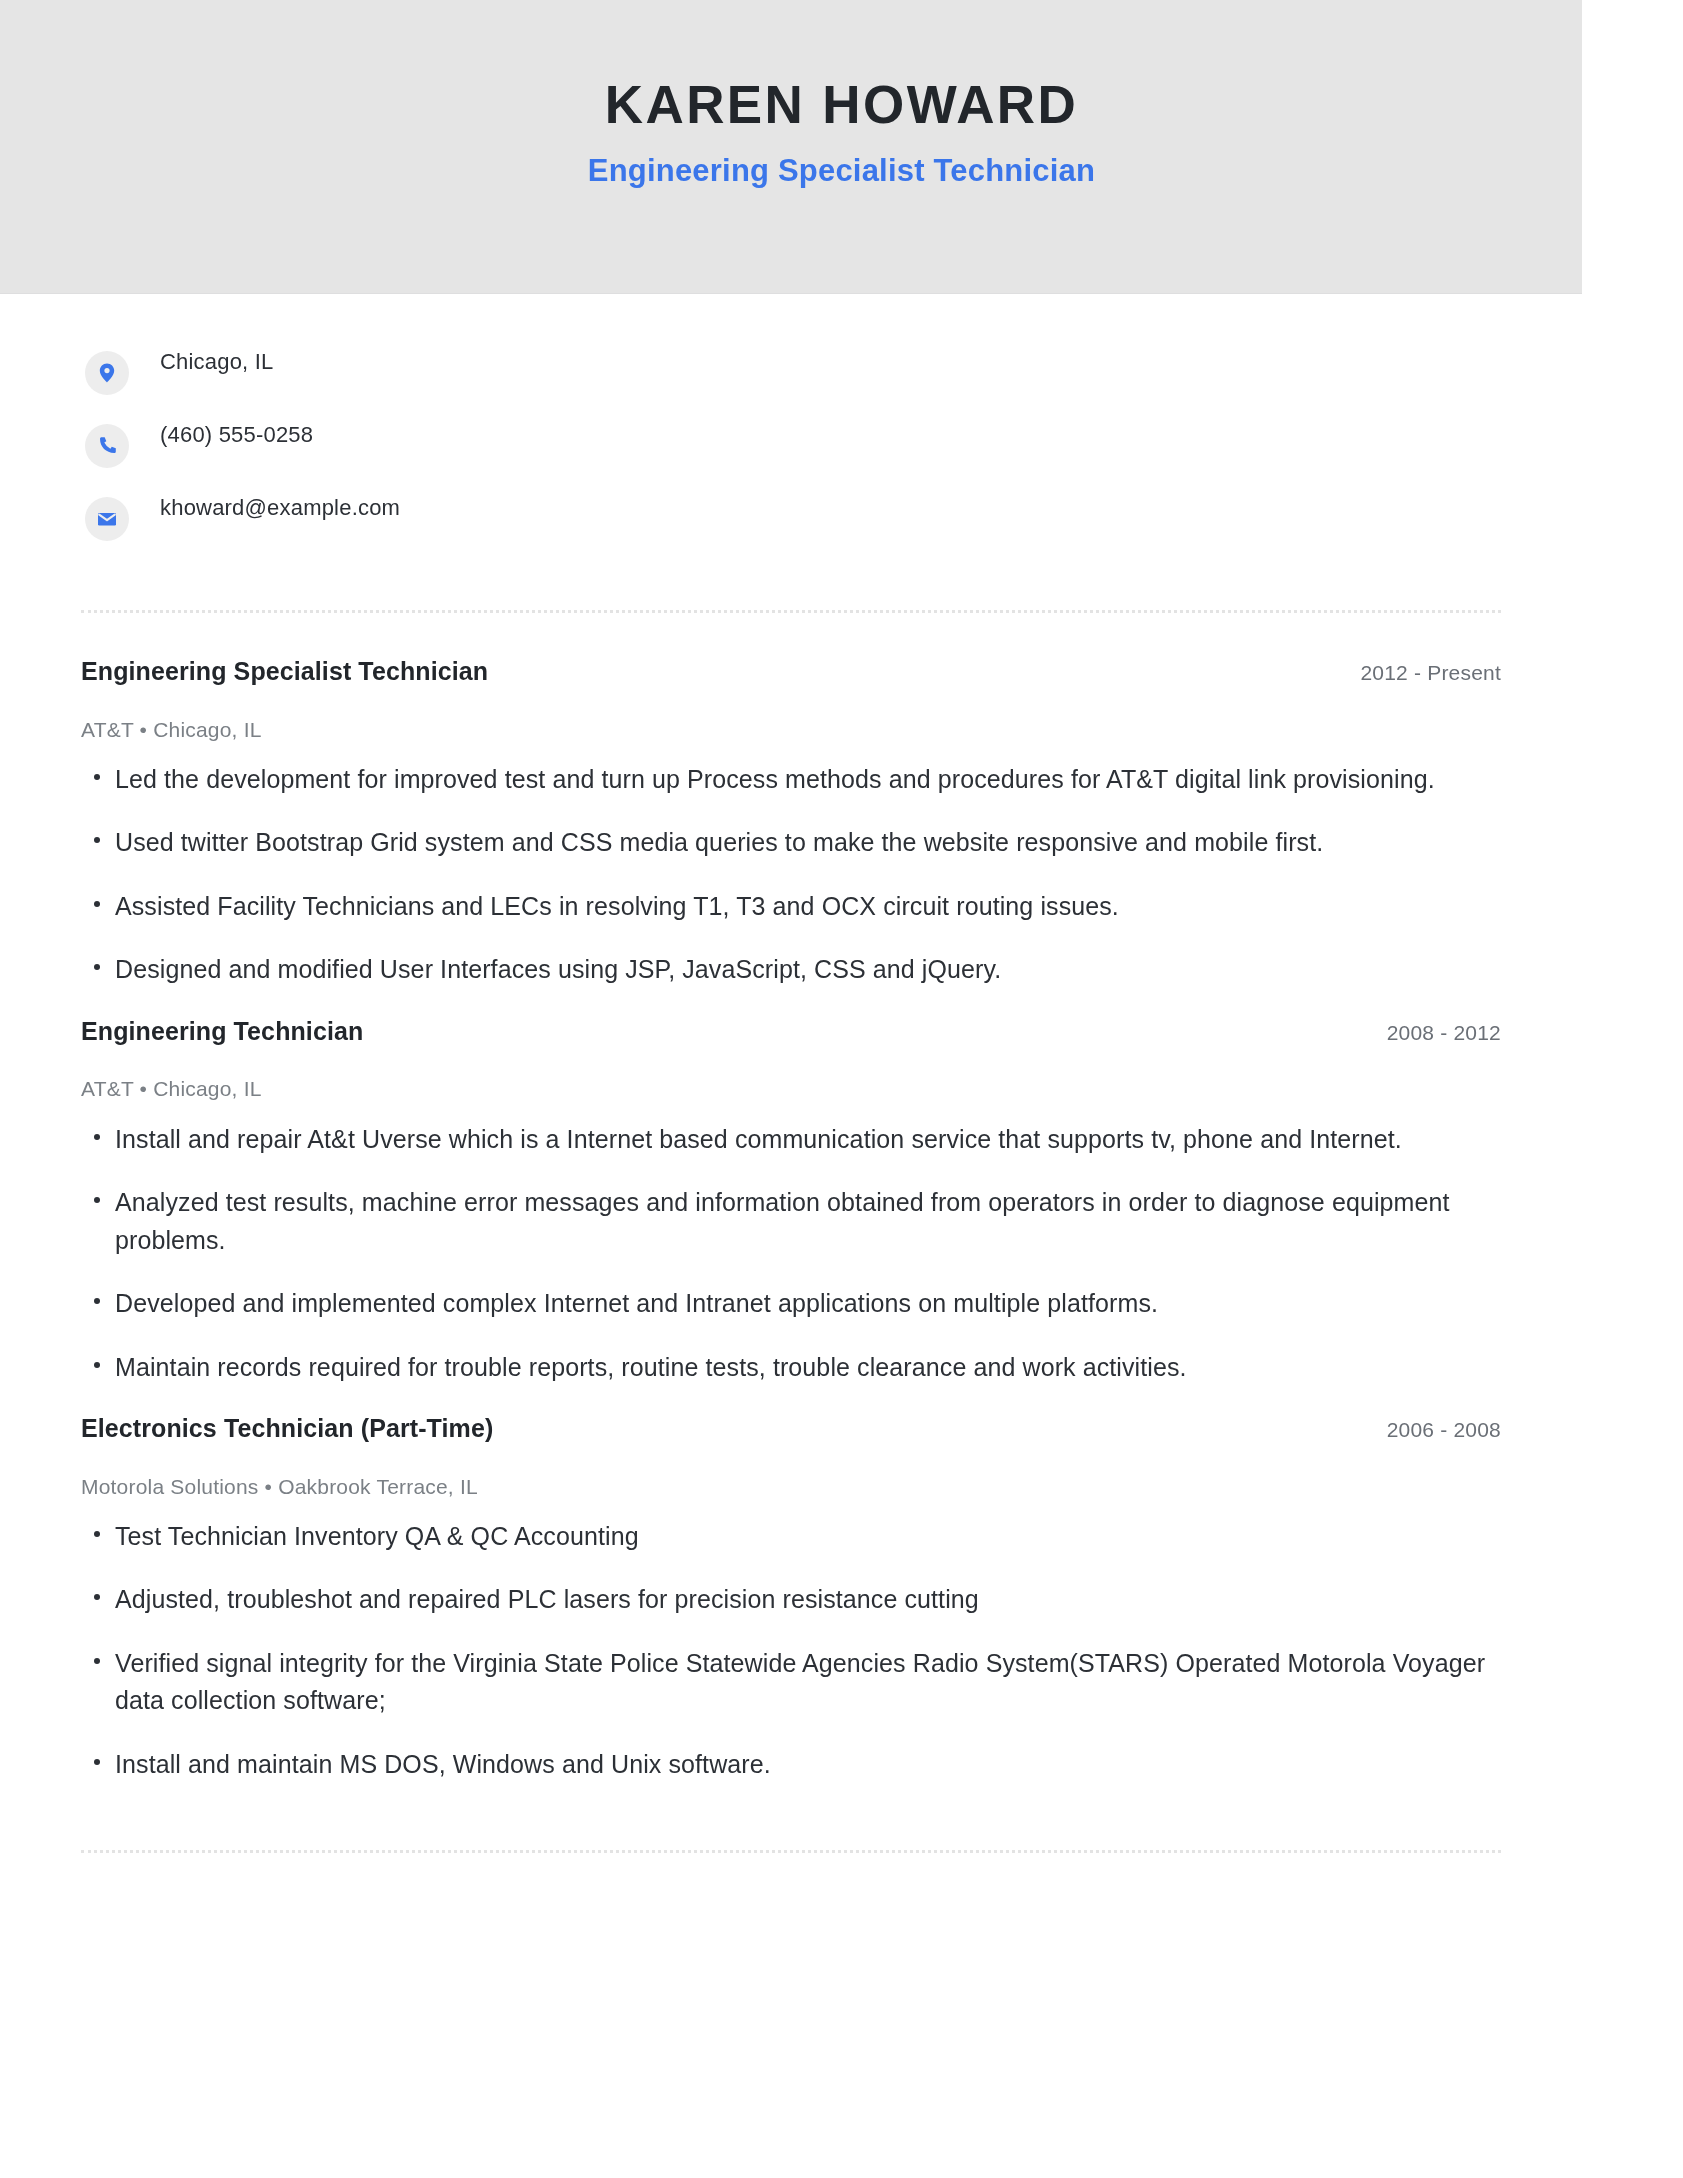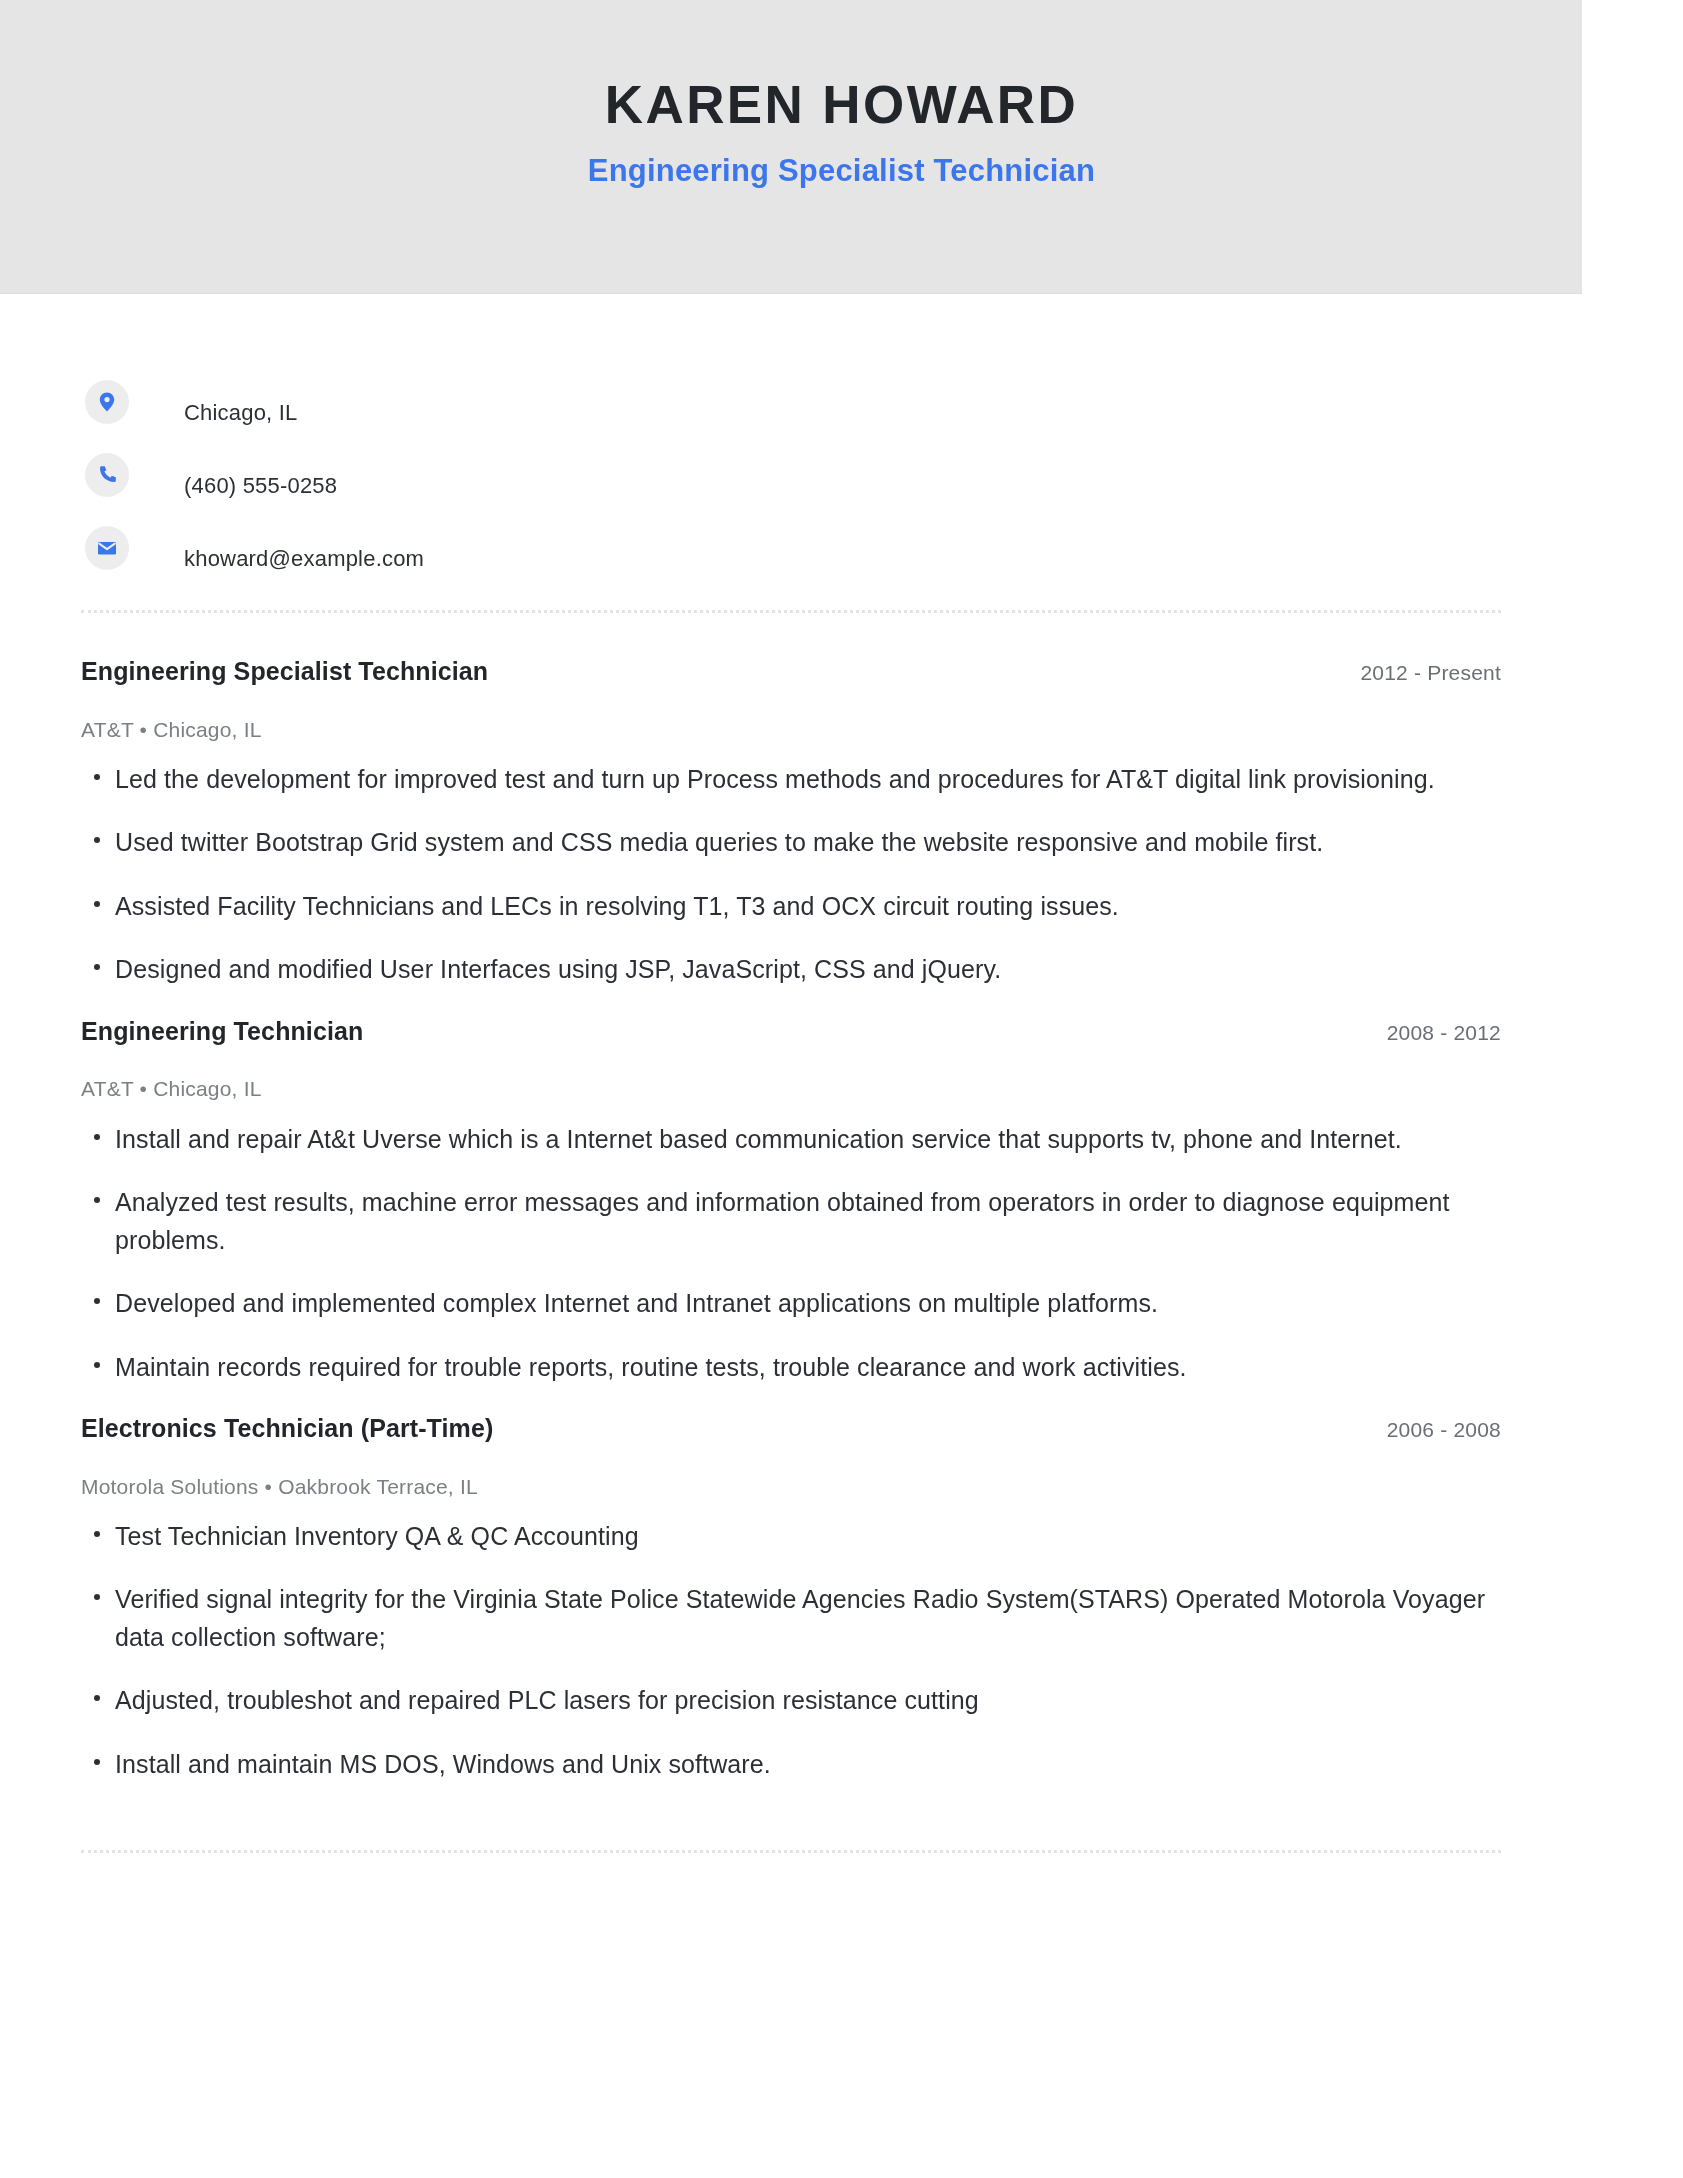--- a/index.html
+++ b/index.html
@@ -54,23 +54,22 @@
   }
 
   
   .contact-block {
     padding: 57px 0 0 0;
     margin-left: 85px;
   }
 
   .contact-row {
     display: flex;
-    align-items: flex-end;
+    align-items: flex-start;
     height: 73px;
-    gap: 24px;
   }
 
   .contact-icon {
     width: 44px;
     height: 44px;
     min-width: 44px;
     border-radius: 50%;
     background: #ededed;
     display: flex;
     align-items: center;
@@ -260,22 +259,22 @@
     </div>
 
     <div class="entry">
       <div class="entry-head">
         <div class="entry-title">Electronics Technician (Part-Time)</div>
         <div class="entry-dates">2006 - 2008</div>
       </div>
       <div class="entry-sub">Motorola Solutions • Oakbrook Terrace, IL</div>
       <ul class="bullets">
         <li>Test Technician Inventory QA &amp; QC Accounting</li>
+        <li>Adjusted, troubleshot and repaired PLC lasers for precision resistance cutting</li>
         <li>Verified signal integrity for the Virginia State Police Statewide Agencies Radio System(STARS) Operated Motorola Voyager data collection software;</li>
-        <li>Adjusted, troubleshot and repaired PLC lasers for precision resistance cutting</li>
         <li>Install and maintain MS DOS, Windows and Unix software.</li>
       </ul>
     </div>
 
   </div>
 
   <div class="divider bottom-divider"></div>
 
 </div>
 

